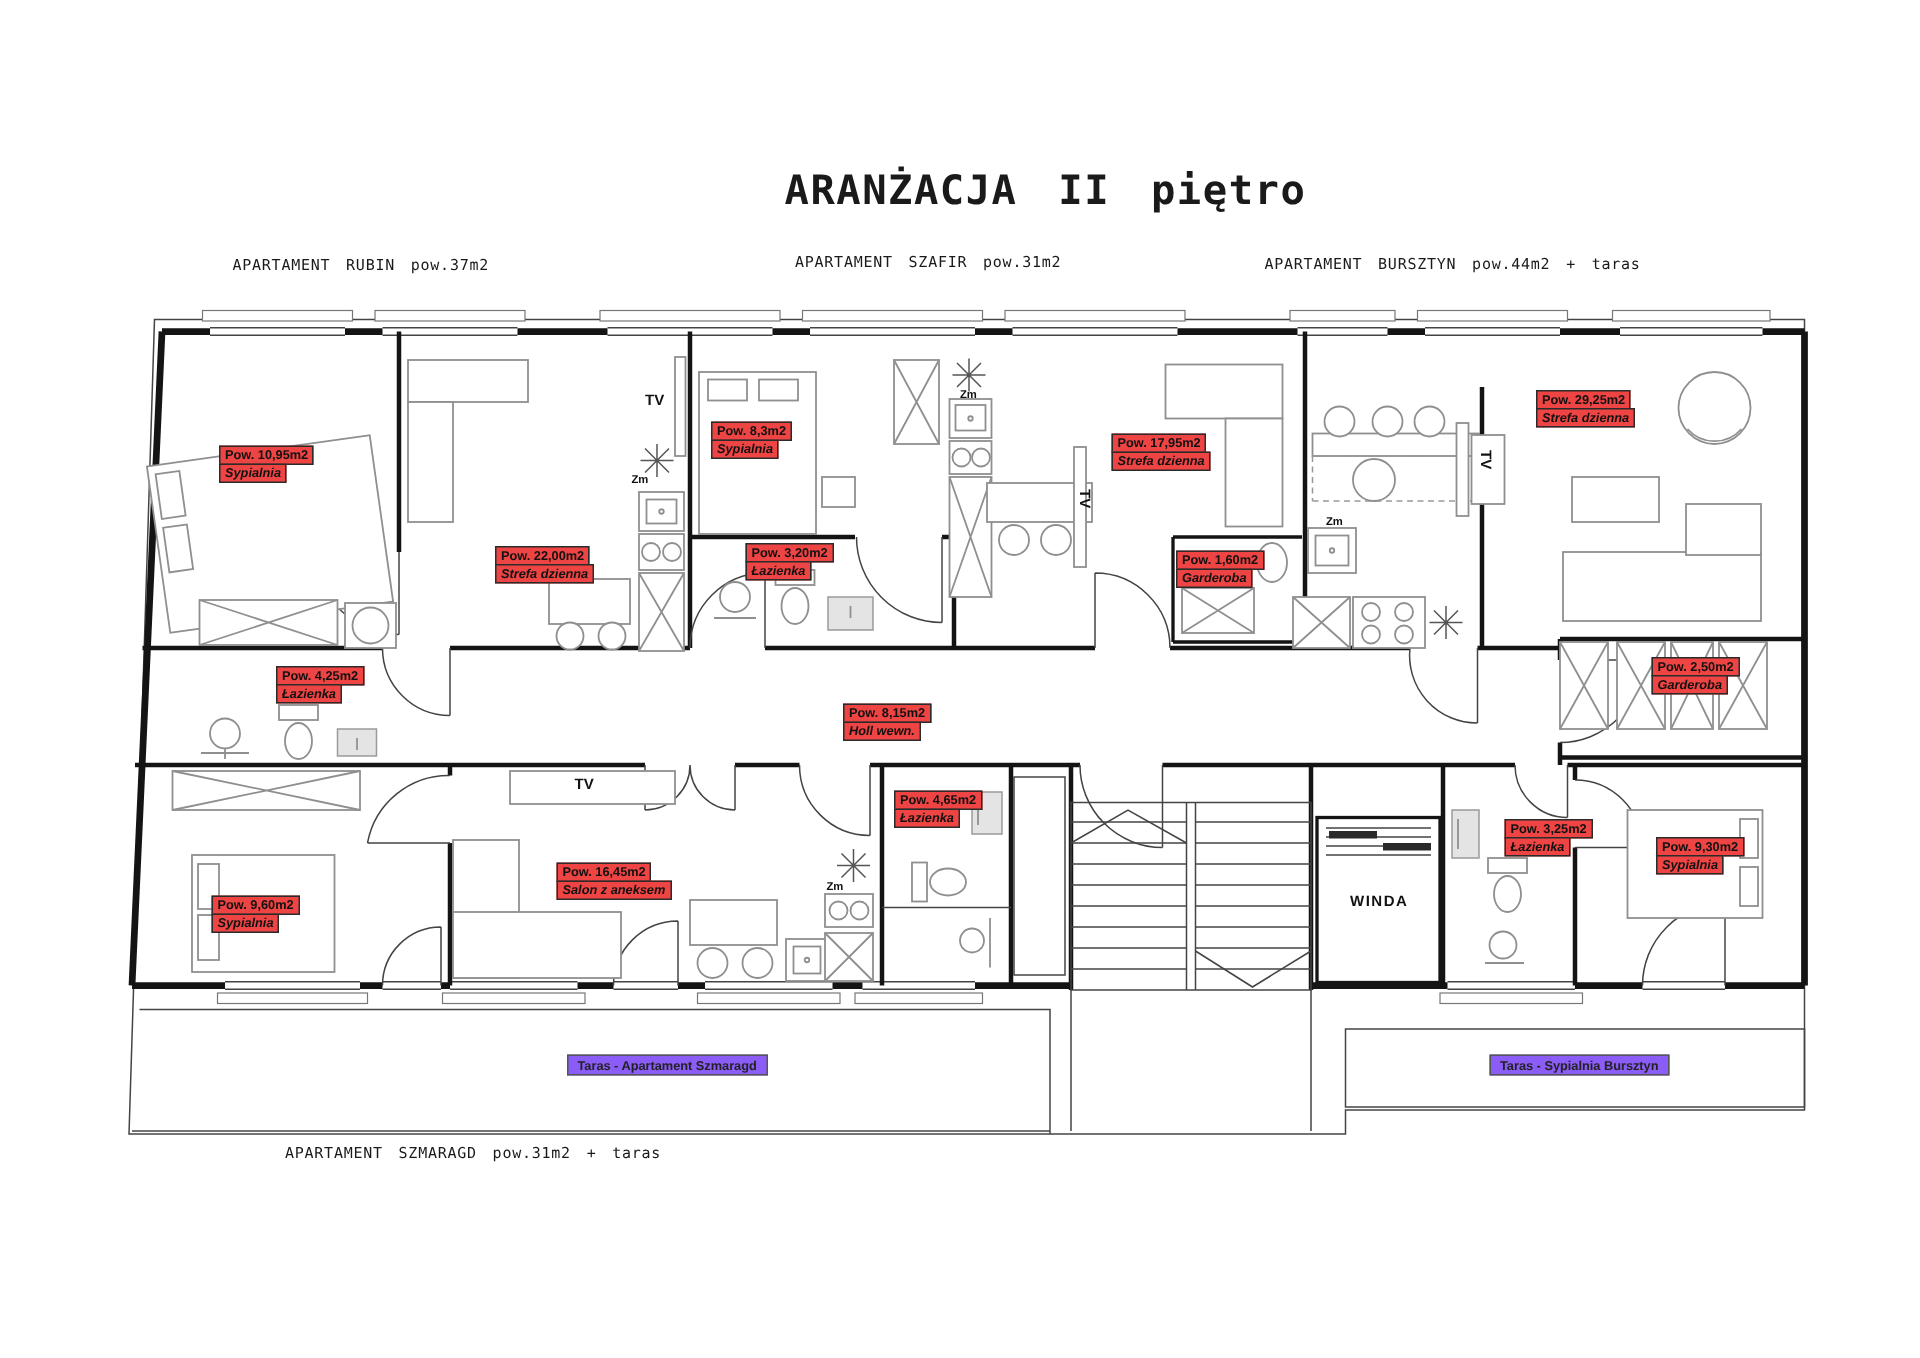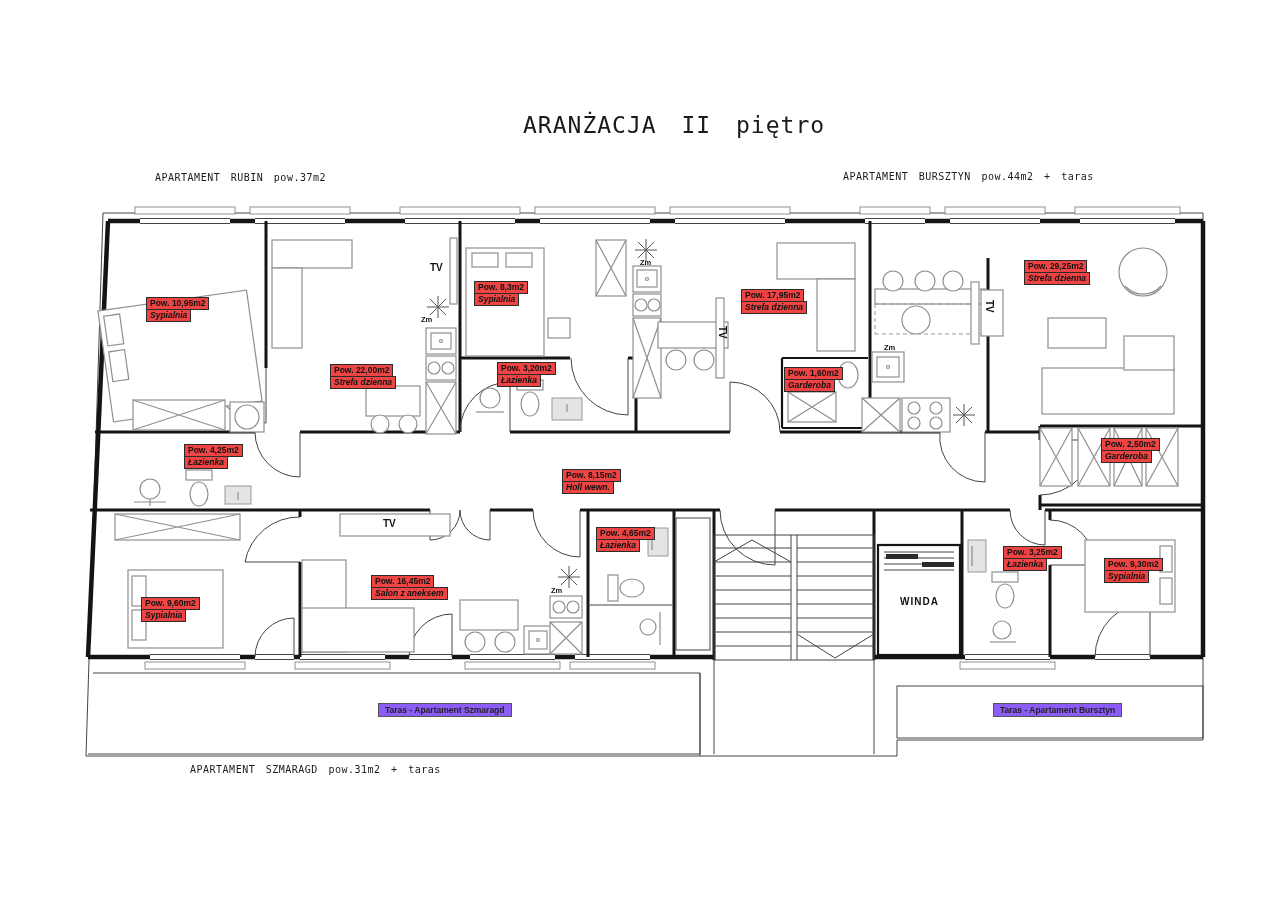--- a/index.html
+++ b/index.html
@@ -1,20 +1,20 @@
 <!DOCTYPE html>
 <html><head>
 <meta charset="utf-8">
 <style>
   html,body{margin:0;padding:0;background:#fff;}
   #stage{position:relative;width:1280px;height:905px;background:#fff;overflow:hidden;
          font-family:"Liberation Sans",sans-serif;}
   svg{position:absolute;left:0;top:0;}
   .hdr{position:absolute;font-family:"DejaVu Sans Mono",monospace;color:#1a1a1a;white-space:nowrap;}
-  #title{font-size:23px;letter-spacing:1px;word-spacing:10px;}
+  #title{font-size:27px;letter-spacing:1px;word-spacing:10px;font-weight:bold;}
   .apt{font-size:10px;letter-spacing:.5px;word-spacing:4px;}
   .rlabel{position:absolute;z-index:5;}
   .rlabel div{background:#ef4444;border:1px solid #2b2b2b;padding:0 3px;
       font:bold 8.5px/11px "Liberation Sans",sans-serif;color:#111;width:max-content;}
   .rlabel div+div{margin-top:-1px;font-style:italic;}
   .tlabel{position:absolute;background:#8b5cf6;border:1px solid #555;padding:1px 6px;
       font:bold 8.5px/10px "Liberation Sans",sans-serif;color:#222;z-index:5;white-space:nowrap;}
   .ann{position:absolute;font:bold 10px "Liberation Sans",sans-serif;color:#111;z-index:4;white-space:nowrap;}
   .ann.small{font-size:7.5px;}
   .ann.vert{transform:rotate(90deg);transform-origin:left top;}
@@ -293,20 +293,21 @@
     <rect class="fg" x="648" y="528" width="20" height="28"></rect>
         <path class="f" d="M652,534 V550"></path>
     <use href="#wc" x="632" y="588" transform="rotate(-90 632 588)"></use>
     <circle class="f" cx="648" cy="627" r="8"></circle>
         <path class="f" d="M660,612 V645"></path>
   </g>
 </svg>
 
 <div id="title" class="hdr" style="left:523px;top:112px">ARANŻACJA II piętro</div>
 <div class="hdr apt" style="left:155px;top:172px">APARTAMENT RUBIN pow.37m2</div>
+<div class="hdr apt" style="left:530px;top:170px">APARTAMENT SZAFIR pow.31m2</div>
 <div class="hdr apt" style="left:843px;top:171px">APARTAMENT BURSZTYN pow.44m2 + taras</div>
 <div class="hdr apt" style="left:190px;top:764px">APARTAMENT SZMARAGD pow.31m2 + taras</div>
 
 <div class="rlabel" style="left:146px;top:297px">
   <div>Pow. 10,95m2</div>
       <div>Sypialnia</div>
     </div>
 <div class="rlabel" style="left:330px;top:364px">
   <div>Pow. 22,00m2</div>
       <div>Strefa dzienna</div>
@@ -367,15 +368,15 @@
 <div class="ann" style="left:430px;top:262px">TV</div>
 <div class="ann vert" style="left:728px;top:326px">TV</div>
 <div class="ann vert" style="left:995px;top:300px">TV</div>
 <div class="ann" style="left:383px;top:518px">TV</div>
 <div class="ann small" style="left:421px;top:315px">Zm</div>
 <div class="ann small" style="left:640px;top:258px">Zm</div>
 <div class="ann small" style="left:884px;top:343px">Zm</div>
 <div class="ann small" style="left:551px;top:586px">Zm</div>
 <div class="ann" style="left:900px;top:596px;letter-spacing:1px">WINDA</div>
 <div class="tlabel" style="left:378px;top:703px">Taras - Apartament Szmaragd</div>
-<div class="tlabel" style="left:993px;top:703px">Taras - Apartament Bursztyn</div>
+<div class="tlabel" style="left:993px;top:703px">Taras - Sypialnia Bursztyn</div>
 
 </div>
 
 </body></html>

